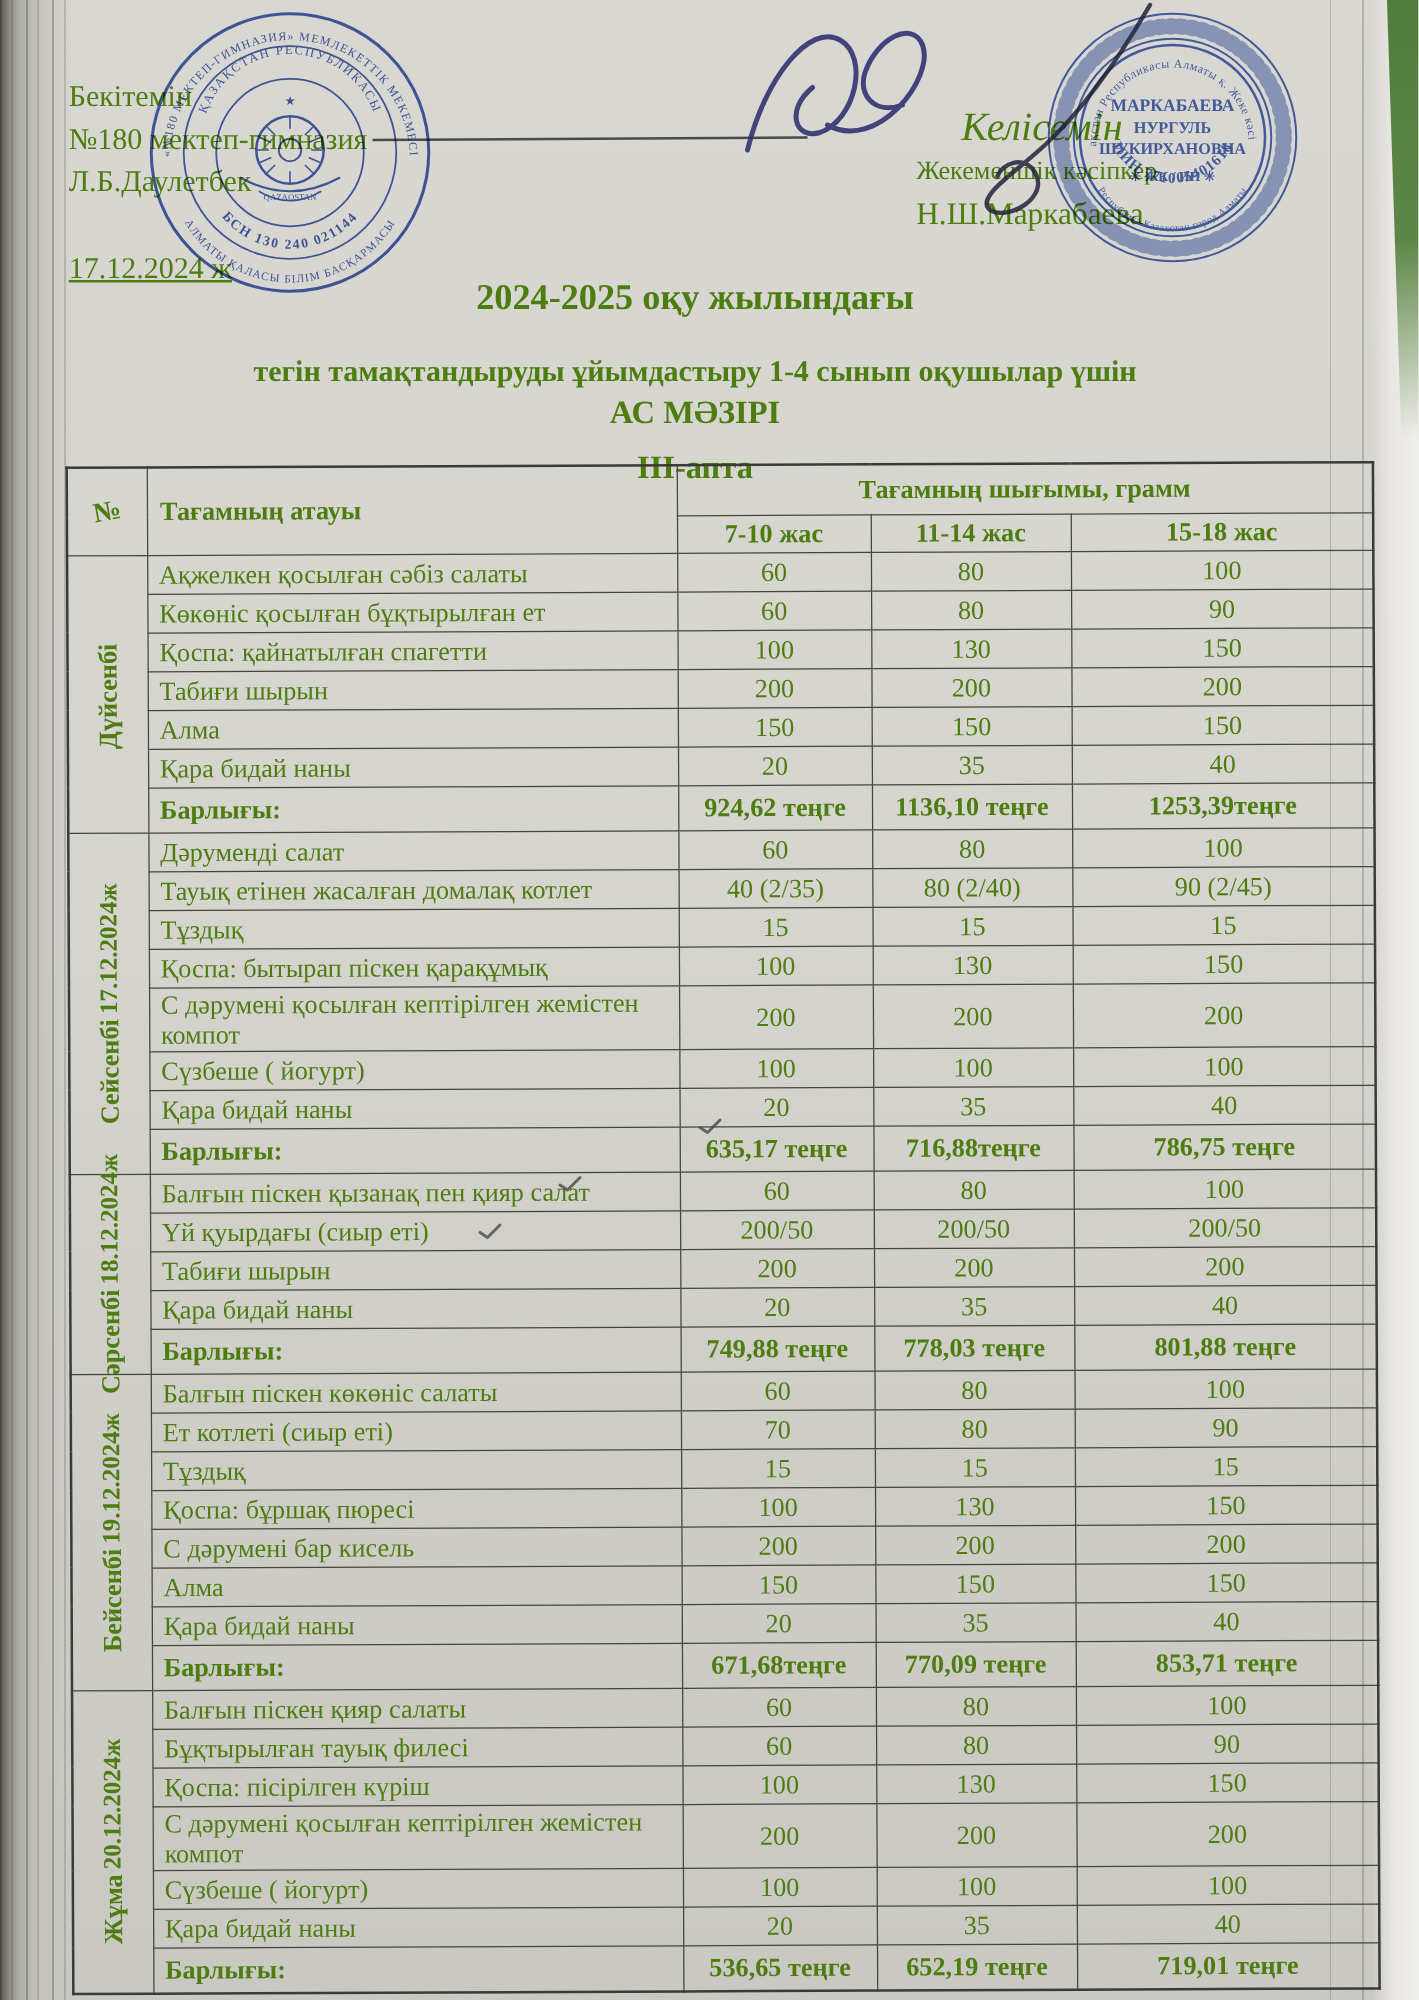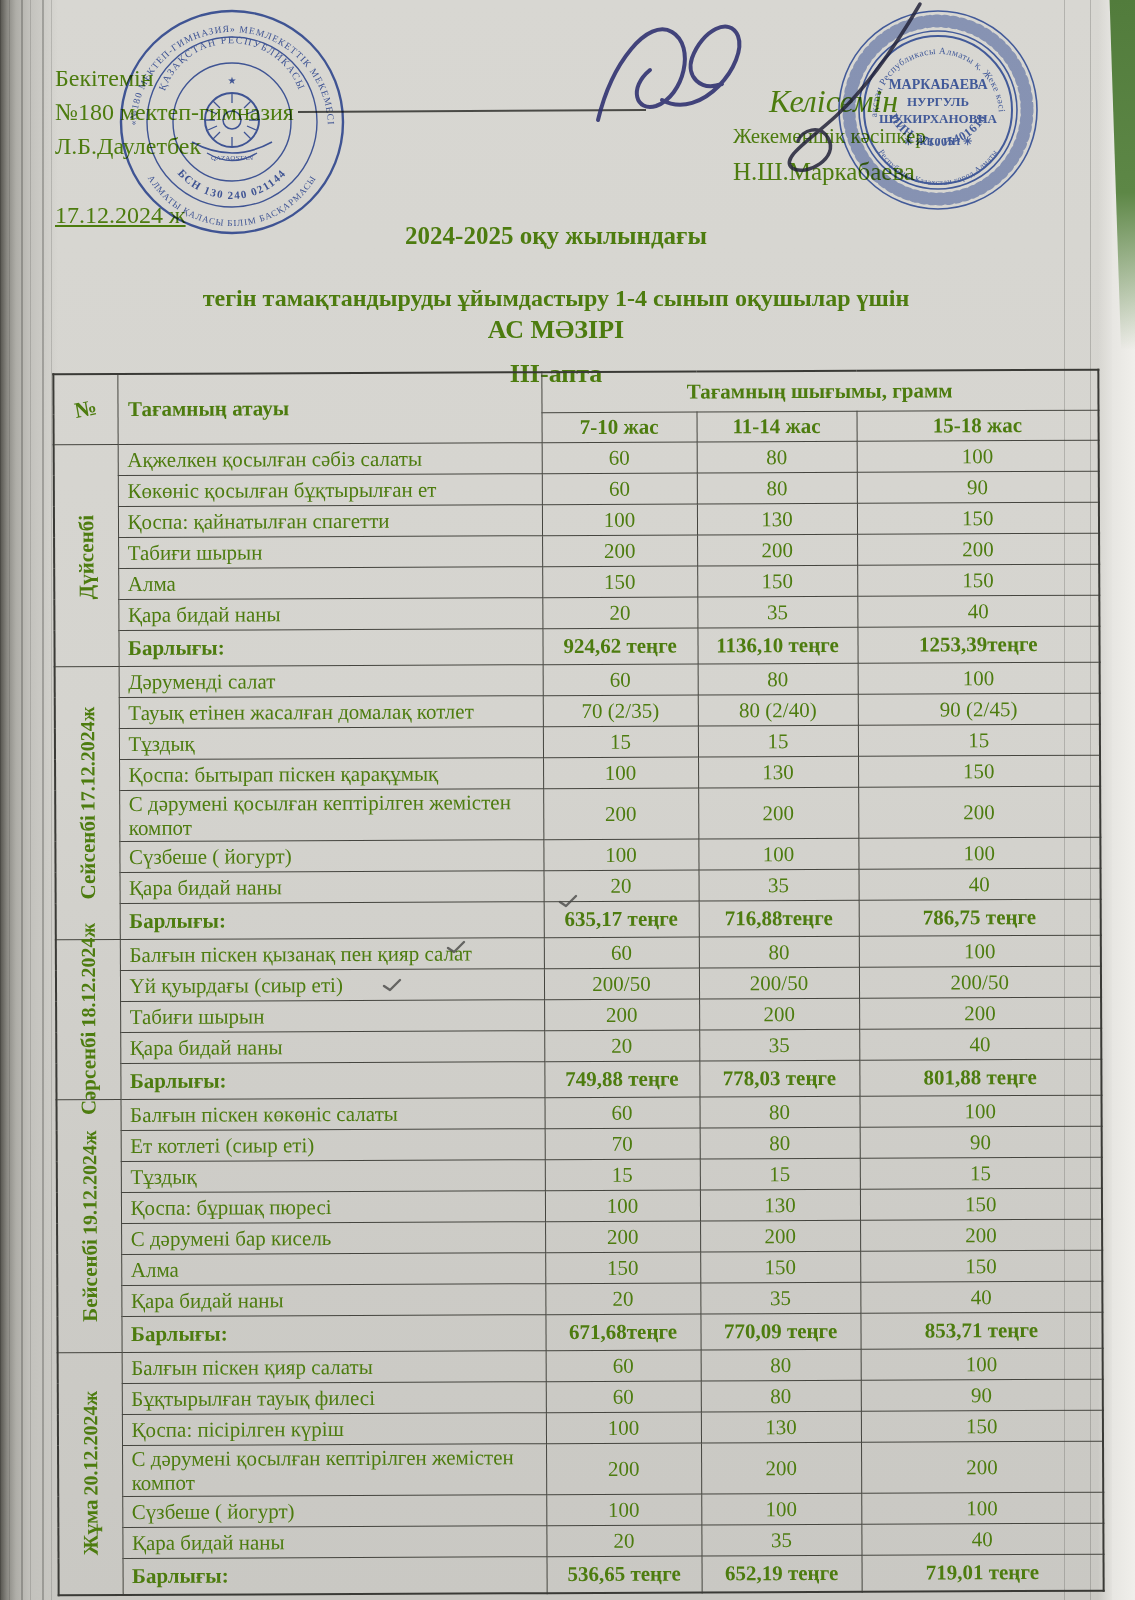--- a/index.html
+++ b/index.html
@@ -56,21 +56,21 @@
   <div class="txt approve" style="left:55px;top:62px;">Бекітемін</div>
   <div class="txt approve" style="left:55px;top:96px;">№180 мектеп-гимназия</div>
   <div class="txt approve" style="left:55px;top:130px;">Л.Б.Даулетбек</div>
   <div class="txt approve" style="left:55px;top:163px;text-decoration:underline;margin-top:36px;">17.12.2024 ж</div>
   <div class="fill-line"></div>
 
   <div class="txt approve" style="left:769px;top:85px;font-size:32px;font-style:italic;">Келісемін</div>
   <div class="txt approve" style="left:733px;top:120px;font-size:21px;">Жекеменшік кәсіпкер</div>
   <div class="txt approve" style="left:733px;top:155px;font-size:25px;">Н.Ш.Маркабаева</div>
 
-  <div class="txt title" style="top:222px;font-size:25px;">2024-2025 оқу жылындағы</div>
+  <div class="txt title" style="top:222px;font-size:29px;">2024-2025 оқу жылындағы</div>
   <div class="txt title" style="top:285px;font-size:24px;">тегін тамақтандыруды ұйымдастыру 1-4 сынып оқушылар үшін</div>
   <div class="txt title" style="top:315px;font-size:26px;">АС МӘЗІРІ</div>
   <div class="txt title" style="top:359px;font-size:26px;">III-апта</div>
 
   <svg class="stamp" style="left:112px;top:2px;" width="240" height="240" viewBox="0 0 240 240">
     <g fill="none" stroke="#3a56ad">
       <circle cx="120" cy="120" r="111" stroke-width="2.4"></circle>
       <circle cx="120" cy="120" r="85" stroke-width="1.4"></circle>
       <circle cx="120" cy="120" r="59" stroke-width="1.4"></circle>
 
@@ -228,21 +228,21 @@
                 </div>
               </div>
             </td>
             <td class="name">Дәруменді салат</td>
             <td class="val">60</td>
             <td class="val">80</td>
             <td class="val">100</td>
           </tr>
           <tr class="menu-row">
             <td class="name">Тауық етінен жасалған домалақ котлет</td>
-            <td class="val">70 (2/35)</td>
+            <td class="val">40 (2/35)</td>
             <td class="val">80 (2/40)</td>
             <td class="val">90 (2/45)</td>
           </tr>
           <tr class="menu-row">
             <td class="name">Тұздық</td>
             <td class="val">15</td>
             <td class="val">15</td>
             <td class="val">15</td>
           </tr>
           <tr class="menu-row">

